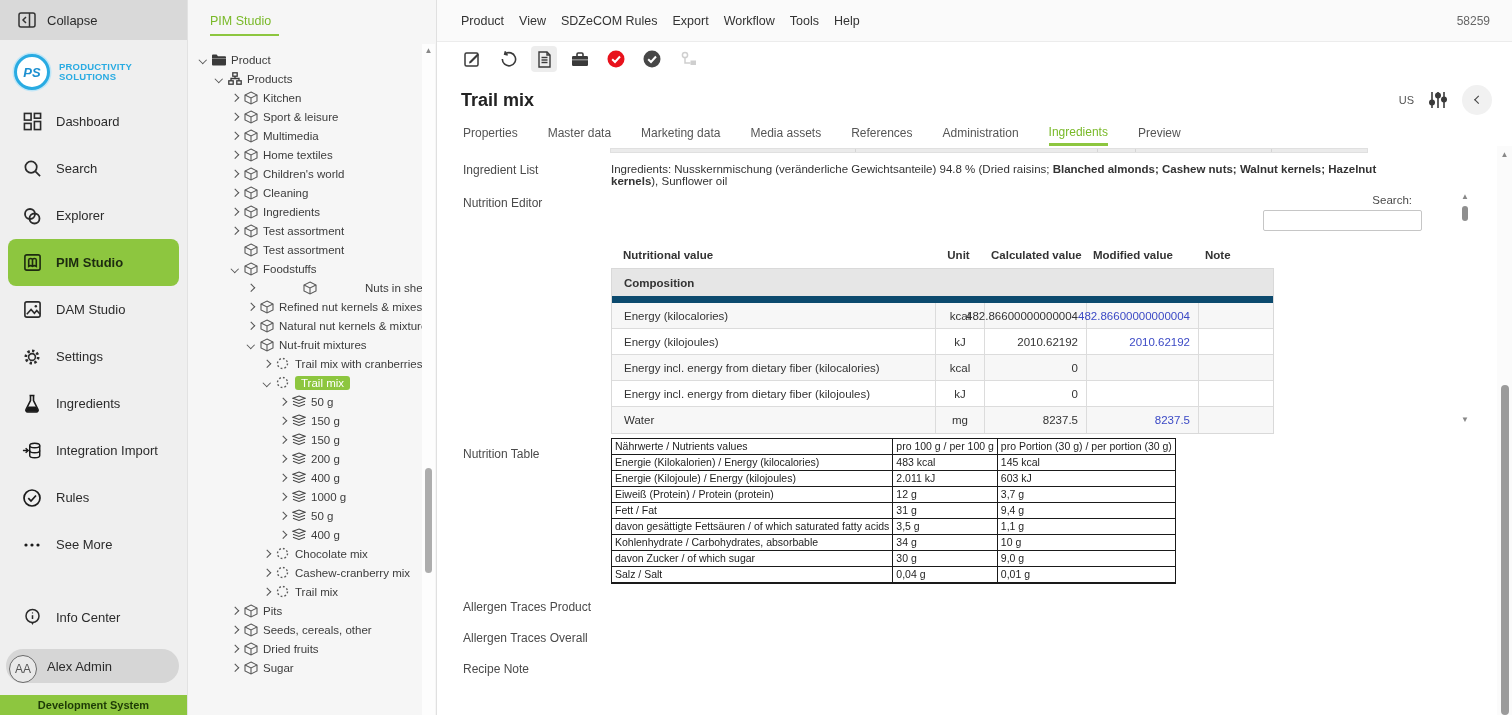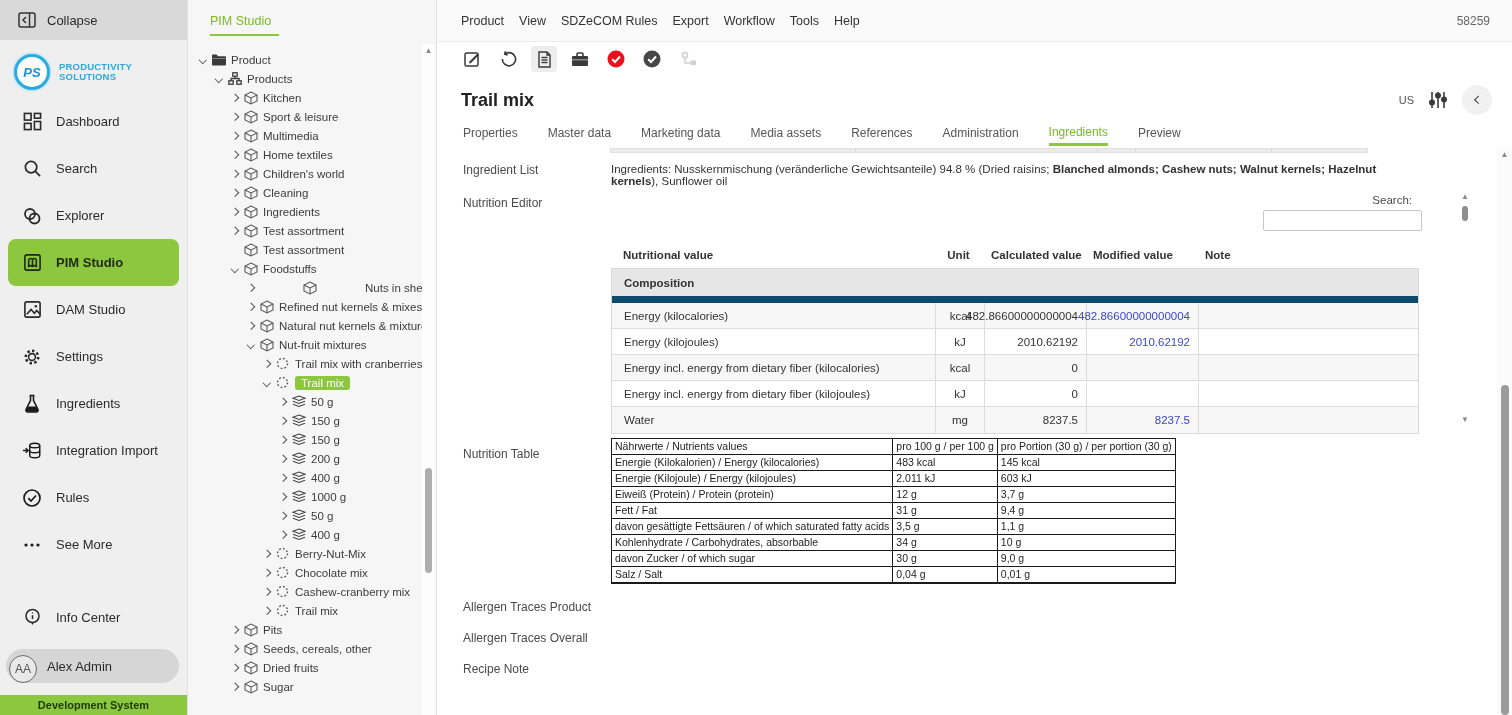--- a/index.html
+++ b/index.html
@@ -62,21 +62,21 @@
   
   .content { position:relative; flex:1; overflow:hidden; }
   .strip { position:absolute; left:173px; top:2px; width:758px; height:5px; background:#ebebeb; border:1px solid #e0e0e0; }
   .strip i { position:absolute; top:0; bottom:0; width:1px; background:#d5d5d5; }
   .field-label { position:absolute; left:26px; font-size:12px; color:#4a4a4a; }
   .ingredient-text { position:absolute; left:174px; top:17px; width:770px; font-size:11.5px; color:#333; }
   .search-wrap { position:absolute; right:90px; top:48px; width:160px; text-align:right; }
   .search-wrap .lbl { font-size:11.5px; color:#4a4a4a; padding-right:10px; }
   .search-input { margin-top:4px; width:159px; height:21px; border:1px solid #c6c6c6; border-radius:2px; background:#fff; font-size:11px; padding:0 5px; }
 
-  .ed-table { position:absolute; left:174px; top:96px; width:808px; font-size:11.5px; }
+  .ed-table { position:absolute; left:174px; top:96px; width:663px; font-size:11.5px; }
   .ed-head { display:flex; height:26px; align-items:center; font-weight:bold; color:#333; font-size:11.5px; }
   .ed-grid { border:1px solid #d9d9d9; }
   .ed-group { height:34px; display:flex; align-items:center; padding-left:12px; background:#e6e6e6; font-weight:bold; color:#333; border-bottom:7px solid #0c4a6e; }
   .ed-row { display:flex; height:26px; border-bottom:1px solid #dcdcdc; background:#fff; }
   .ed-row:last-child { border-bottom:none; }
   .ed-row.stripe { background:#f7f7f7; }
   .ed-row > div { display:flex; align-items:center; border-left:1px solid #dcdcdc; padding:0 8px; }
   .ed-row > div:first-child { border-left:none; padding-left:12px; }
   .c-name { width:323px; }
   .c-unit { width:49px; justify-content:center; padding:0 2px !important; }
@@ -559,31 +559,20 @@
           <span class="chev right"></span>
         </span>
         <span class="tree-ico">
           <svg width="14" height="13" viewBox="0 0 14 13" fill="none" stroke="#444" stroke-width="1.1">
             <path d="M7 1 L13 3.2 L7 5.4 L1 3.2 Z"></path>
             <path d="M1 6.2 L7 8.4 L13 6.2"></path>
             <path d="M1 9.2 L7 11.4 L13 9.2"></path>
           </svg>
         </span>
         <span class="tree-label">400 g</span>
-      </div>
-      <div class="tree-row" style="padding-left: 72px;">
-        <span class="exp">
-          <span class="chev right"></span>
-        </span>
-        <span class="tree-ico">
-          <svg width="13" height="13" viewBox="0 0 13 13" fill="none" stroke="#5a5a5a" stroke-width="1.4">
-            <circle cx="6.5" cy="6.5" r="5" stroke-dasharray="1.8 2.1"></circle>
-          </svg>
-        </span>
-        <span class="tree-label">Berry-Nut-Mix</span>
       </div>
       <div class="tree-row" style="padding-left: 72px;">
         <span class="exp">
           <span class="chev right"></span>
         </span>
         <span class="tree-ico">
           <svg width="13" height="13" viewBox="0 0 13 13" fill="none" stroke="#5a5a5a" stroke-width="1.4">
             <circle cx="6.5" cy="6.5" r="5" stroke-dasharray="1.8 2.1"></circle>
           </svg>
         </span>

